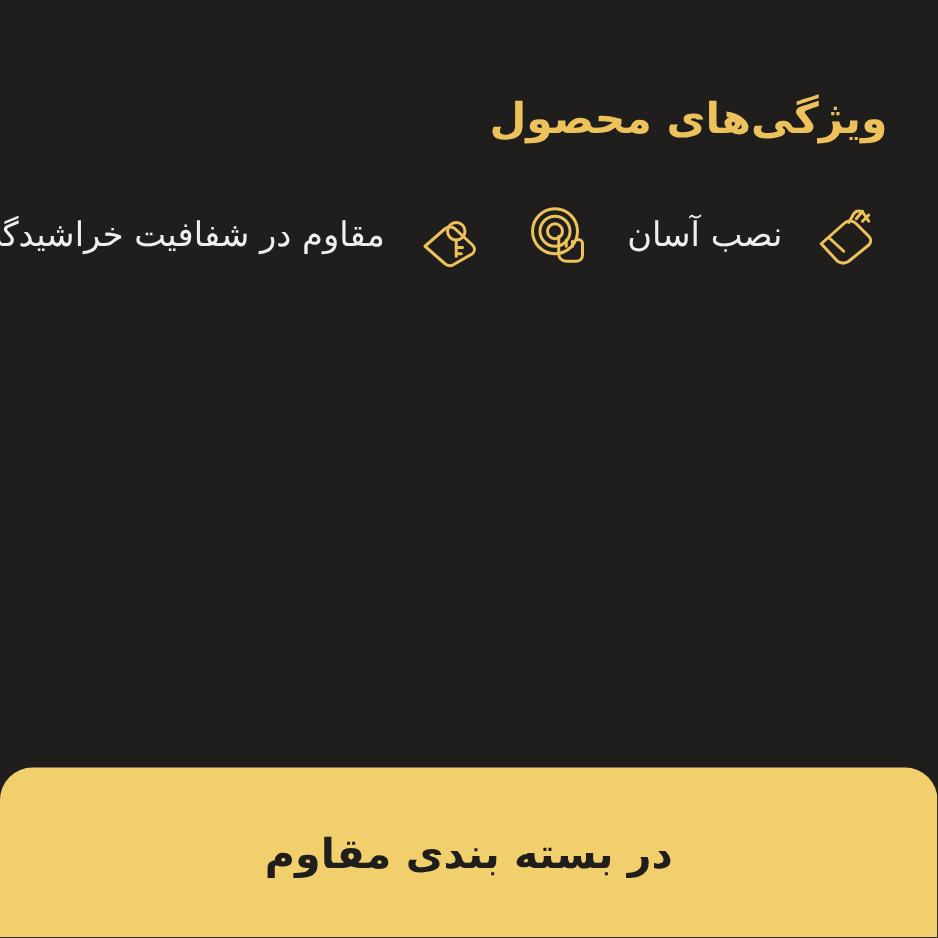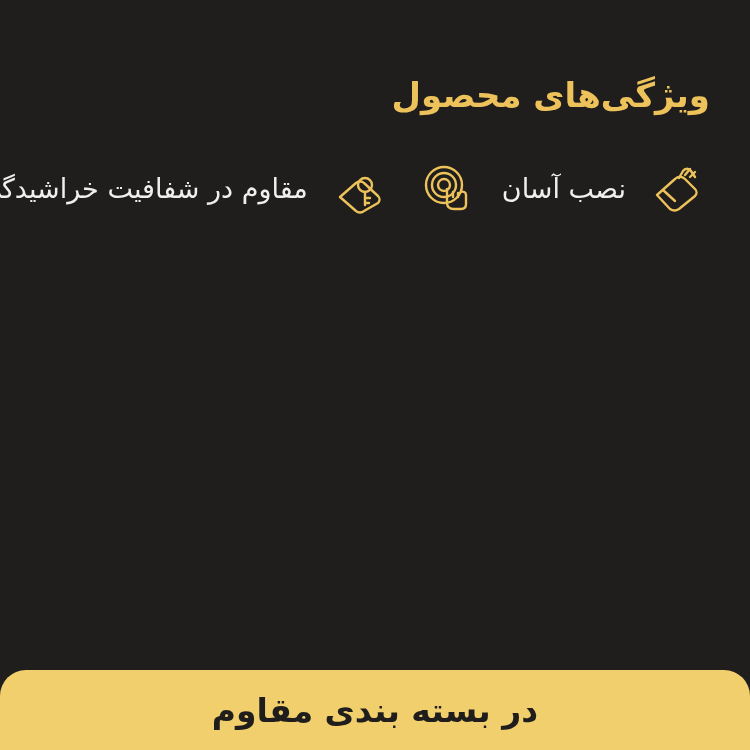--- a/index.html
+++ b/index.html
@@ -62,21 +62,21 @@
     font-size: 27px;
     line-height: 1.4;
     text-align: right;
     white-space: nowrap;
   }
   .footer-bar {
     position: absolute;
     left: 0;
     right: 0;
     bottom: 0;
-    height: 80px;
+    height: 136px;
     background: #f1cf6c;
     border-top-left-radius: 26px;
     border-top-right-radius: 26px;
     display: flex;
     align-items: center;
     justify-content: center;
   }
   .footer-text {
     color: #1f1e1d;
     font-size: 33px;

